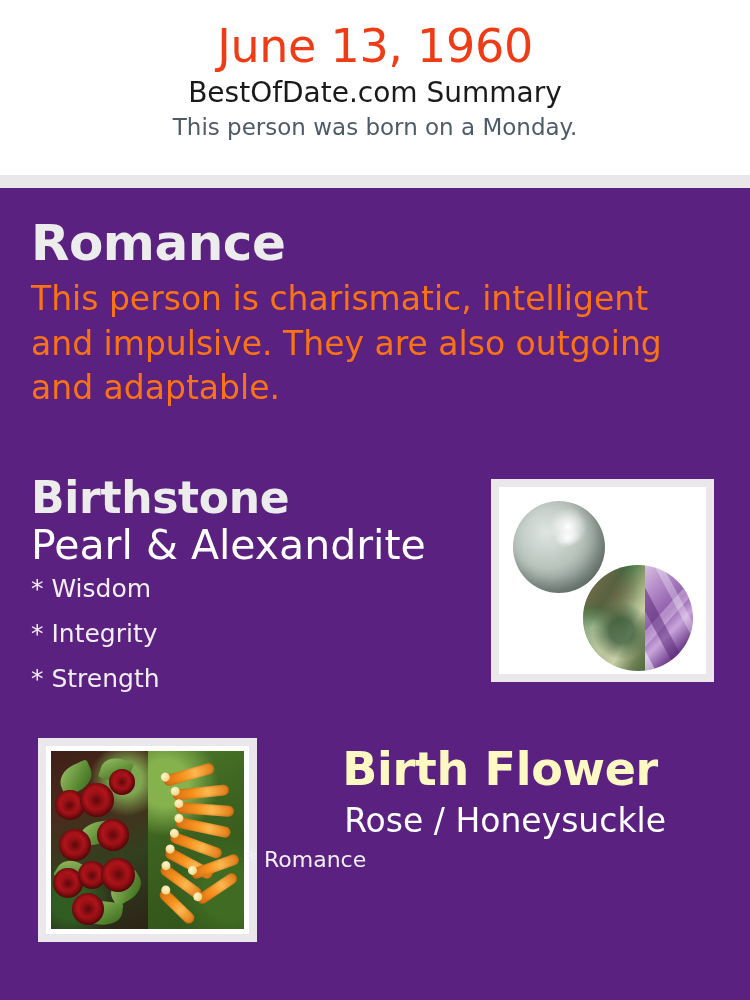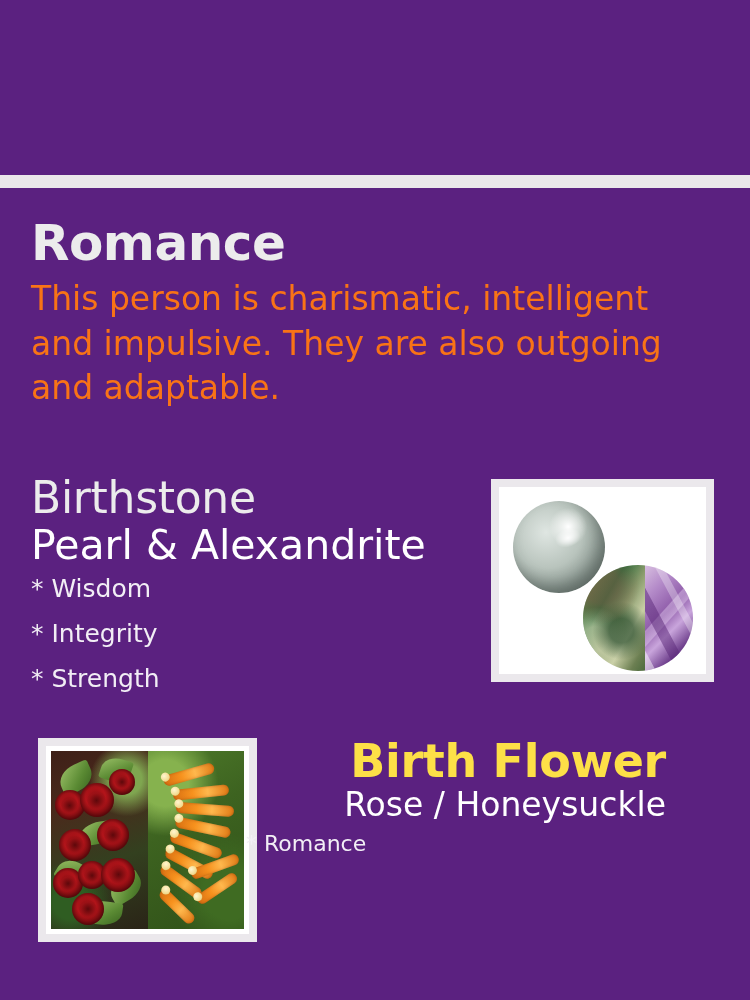--- a/index.html
+++ b/index.html
@@ -100,21 +100,21 @@
   .stone-block {
     position: absolute;
     left: 31px;
     top: 288px;
     width: 440px;
     text-align: left;
   }
   .stone-title {
     margin: 0;
     font-size: 44px;
-    font-weight: normal;
+    font-weight: bold;
     line-height: 1.0;
     color: #ececec;
     letter-spacing: -0.3px;
   }
   .stone-sub {
     margin: 0;
     padding-top: 3px;
     font-size: 41px;
     font-weight: 400;
     line-height: 1.1;
@@ -216,25 +216,25 @@
 
   
   .flower-block {
     position: absolute;
     right: 84px;
     top: 550px;
     width: 420px;
     text-align: left;
   }
   .flower-title {
-    margin: 0;
+    margin: 8px;
     font-size: 46px;
     font-weight: bold;
     line-height: 1.0;
-    color: #fde047;
+    color: #fef9c3;
     letter-spacing: -0.3px;
     text-align: right;
   }
   .flower-sub {
     margin: 0;
     padding-top: 3px;
     font-size: 33px;
     font-weight: 400;
     line-height: 1.1;
     color: #ffffff;
@@ -324,20 +324,25 @@
     height: 9px;
     border-radius: 50%;
     background: radial-gradient(circle at 40% 35%, #fff6d0 0%, #f3dc92 60%, #d9b95f 100%);
   }
 </style>
 </head>
 <body>
 
 <div class="page">
 
+  <div class="header">
+    <h1 class="header-date">June 13, 1960</h1>
+    <div class="header-site">BestOfDate.com Summary</div>
+    <div class="header-note">This person was born on a Monday.</div>
+  </div>
   <div class="divider"></div>
 
   <div class="body-area">
 
     <div class="sign-block">
       <h2 class="sign-name">Romance</h2>
       <p class="sign-desc">This person is charismatic, intelligent and impulsive. They are also outgoing and adaptable.</p>
     </div>
 
     <div class="stone-block">

